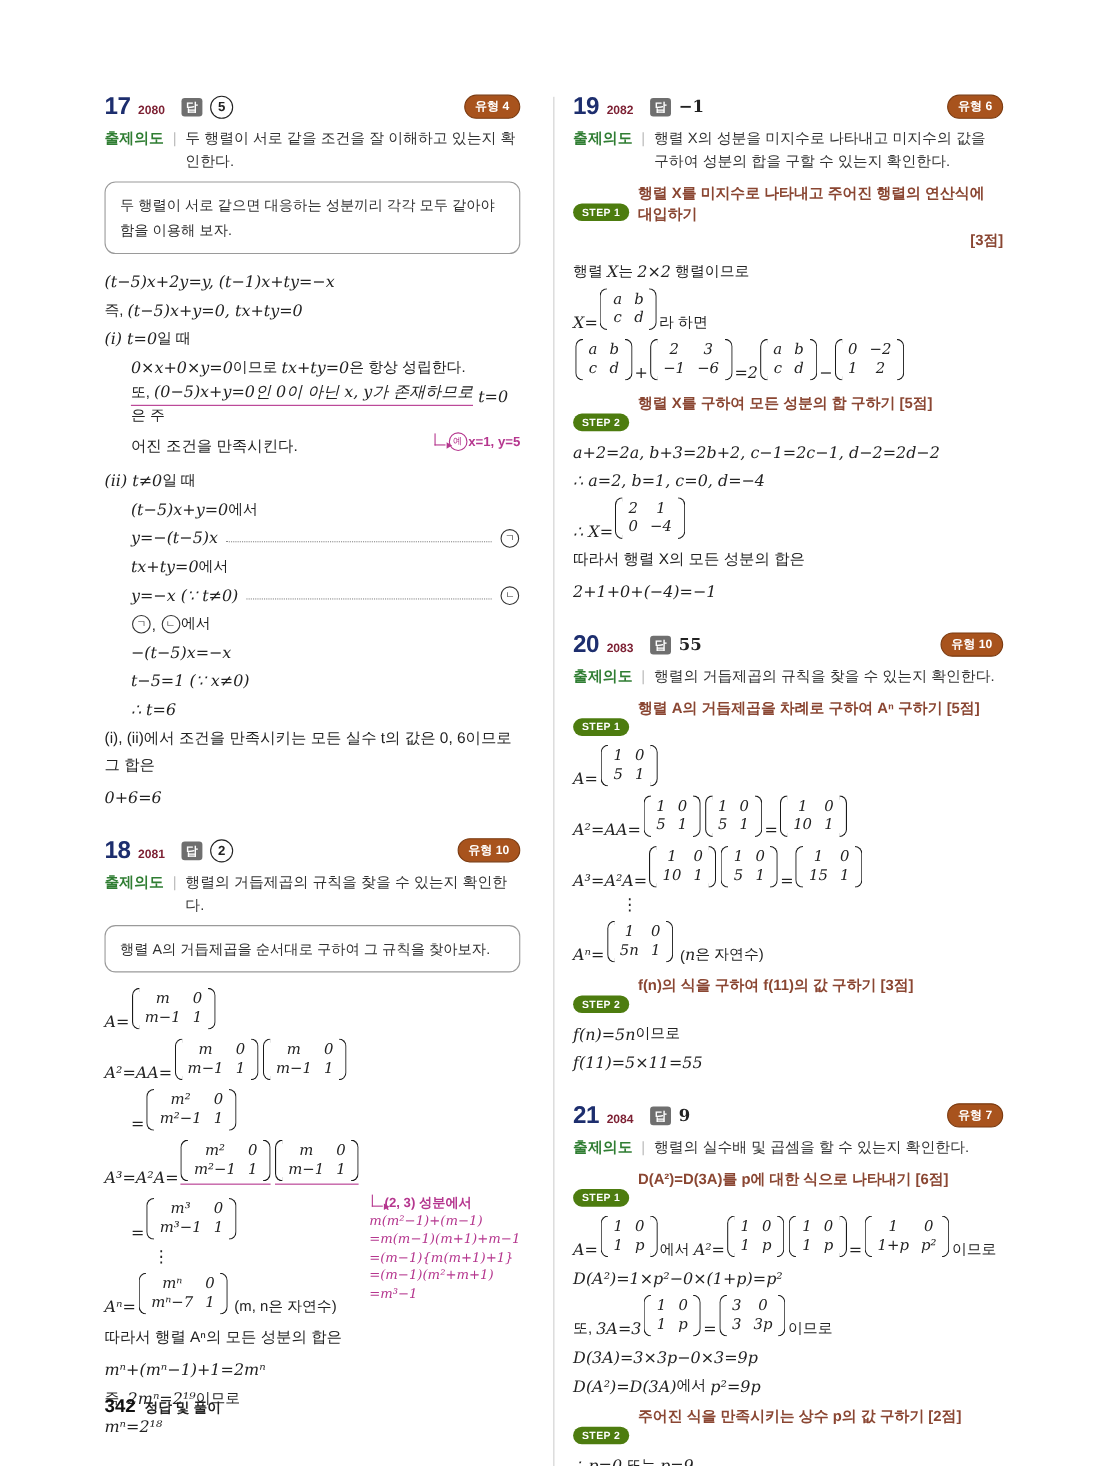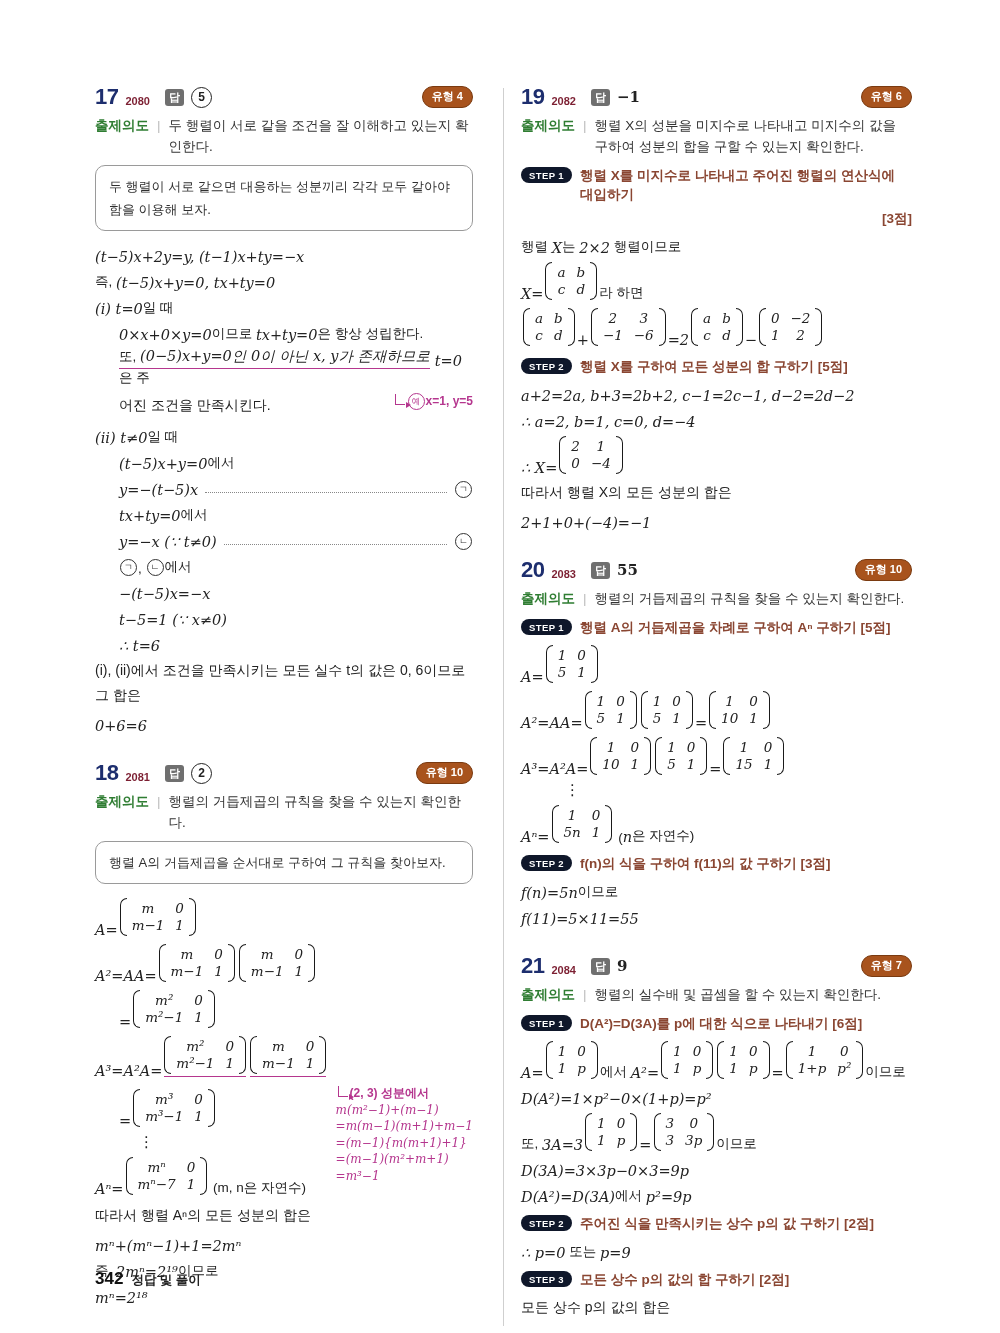--- a/index.html
+++ b/index.html
@@ -55,22 +55,22 @@
 
   
   .leader{flex:1;border-bottom:1.6px dotted #888;margin:0 7px 5px 7px;min-width:30px;}
   .circ{display:inline-flex;align-items:center;justify-content:center;
         width:15px;height:15px;border:1.1px solid currentColor;border-radius:50%;
         font-size:9px;font-style:normal;flex:none;margin:0 1px;}
   .tagc{color:#333;}
 
   
   .bl-step{display:flex;align-items:flex-start;gap:8px;margin:9px 0 6px;}
-  .step-badge{background:#0f172a;color:#fff;font-size:9.5px;font-weight:bold;
-              padding:2.5px 8px;border-radius:9px;letter-spacing:.4px;white-space:nowrap;margin-top:1px;}
+  .step-badge{background:#4d7c0f;color:#fff;font-size:9.5px;font-weight:bold;
+              padding:2.5px 8px;border-radius:9px;letter-spacing:.4px;white-space:nowrap;margin-top:19px;}
   .step-title{color:#8a4632;font-weight:bold;font-size:13.5px;line-height:19px;}
   .bl-pts{text-align:right;color:#8a4632;font-weight:bold;font-size:13.5px;margin:0 0 6px;}
 
   .bl-dots{margin:1px 0 1px 44px;font-size:15px;color:#222;}
 
   
   .bl-row{display:flex;justify-content:space-between;align-items:flex-start;gap:8px;}
   .bl-anno{color:#b5368e;font-size:12px;line-height:16.5px;margin:2px 0;}
   .anno-line{display:flex;align-items:center;white-space:nowrap;}
   .anno-text{font-family:"DejaVu Serif","Liberation Serif",serif;font-style:italic;}

